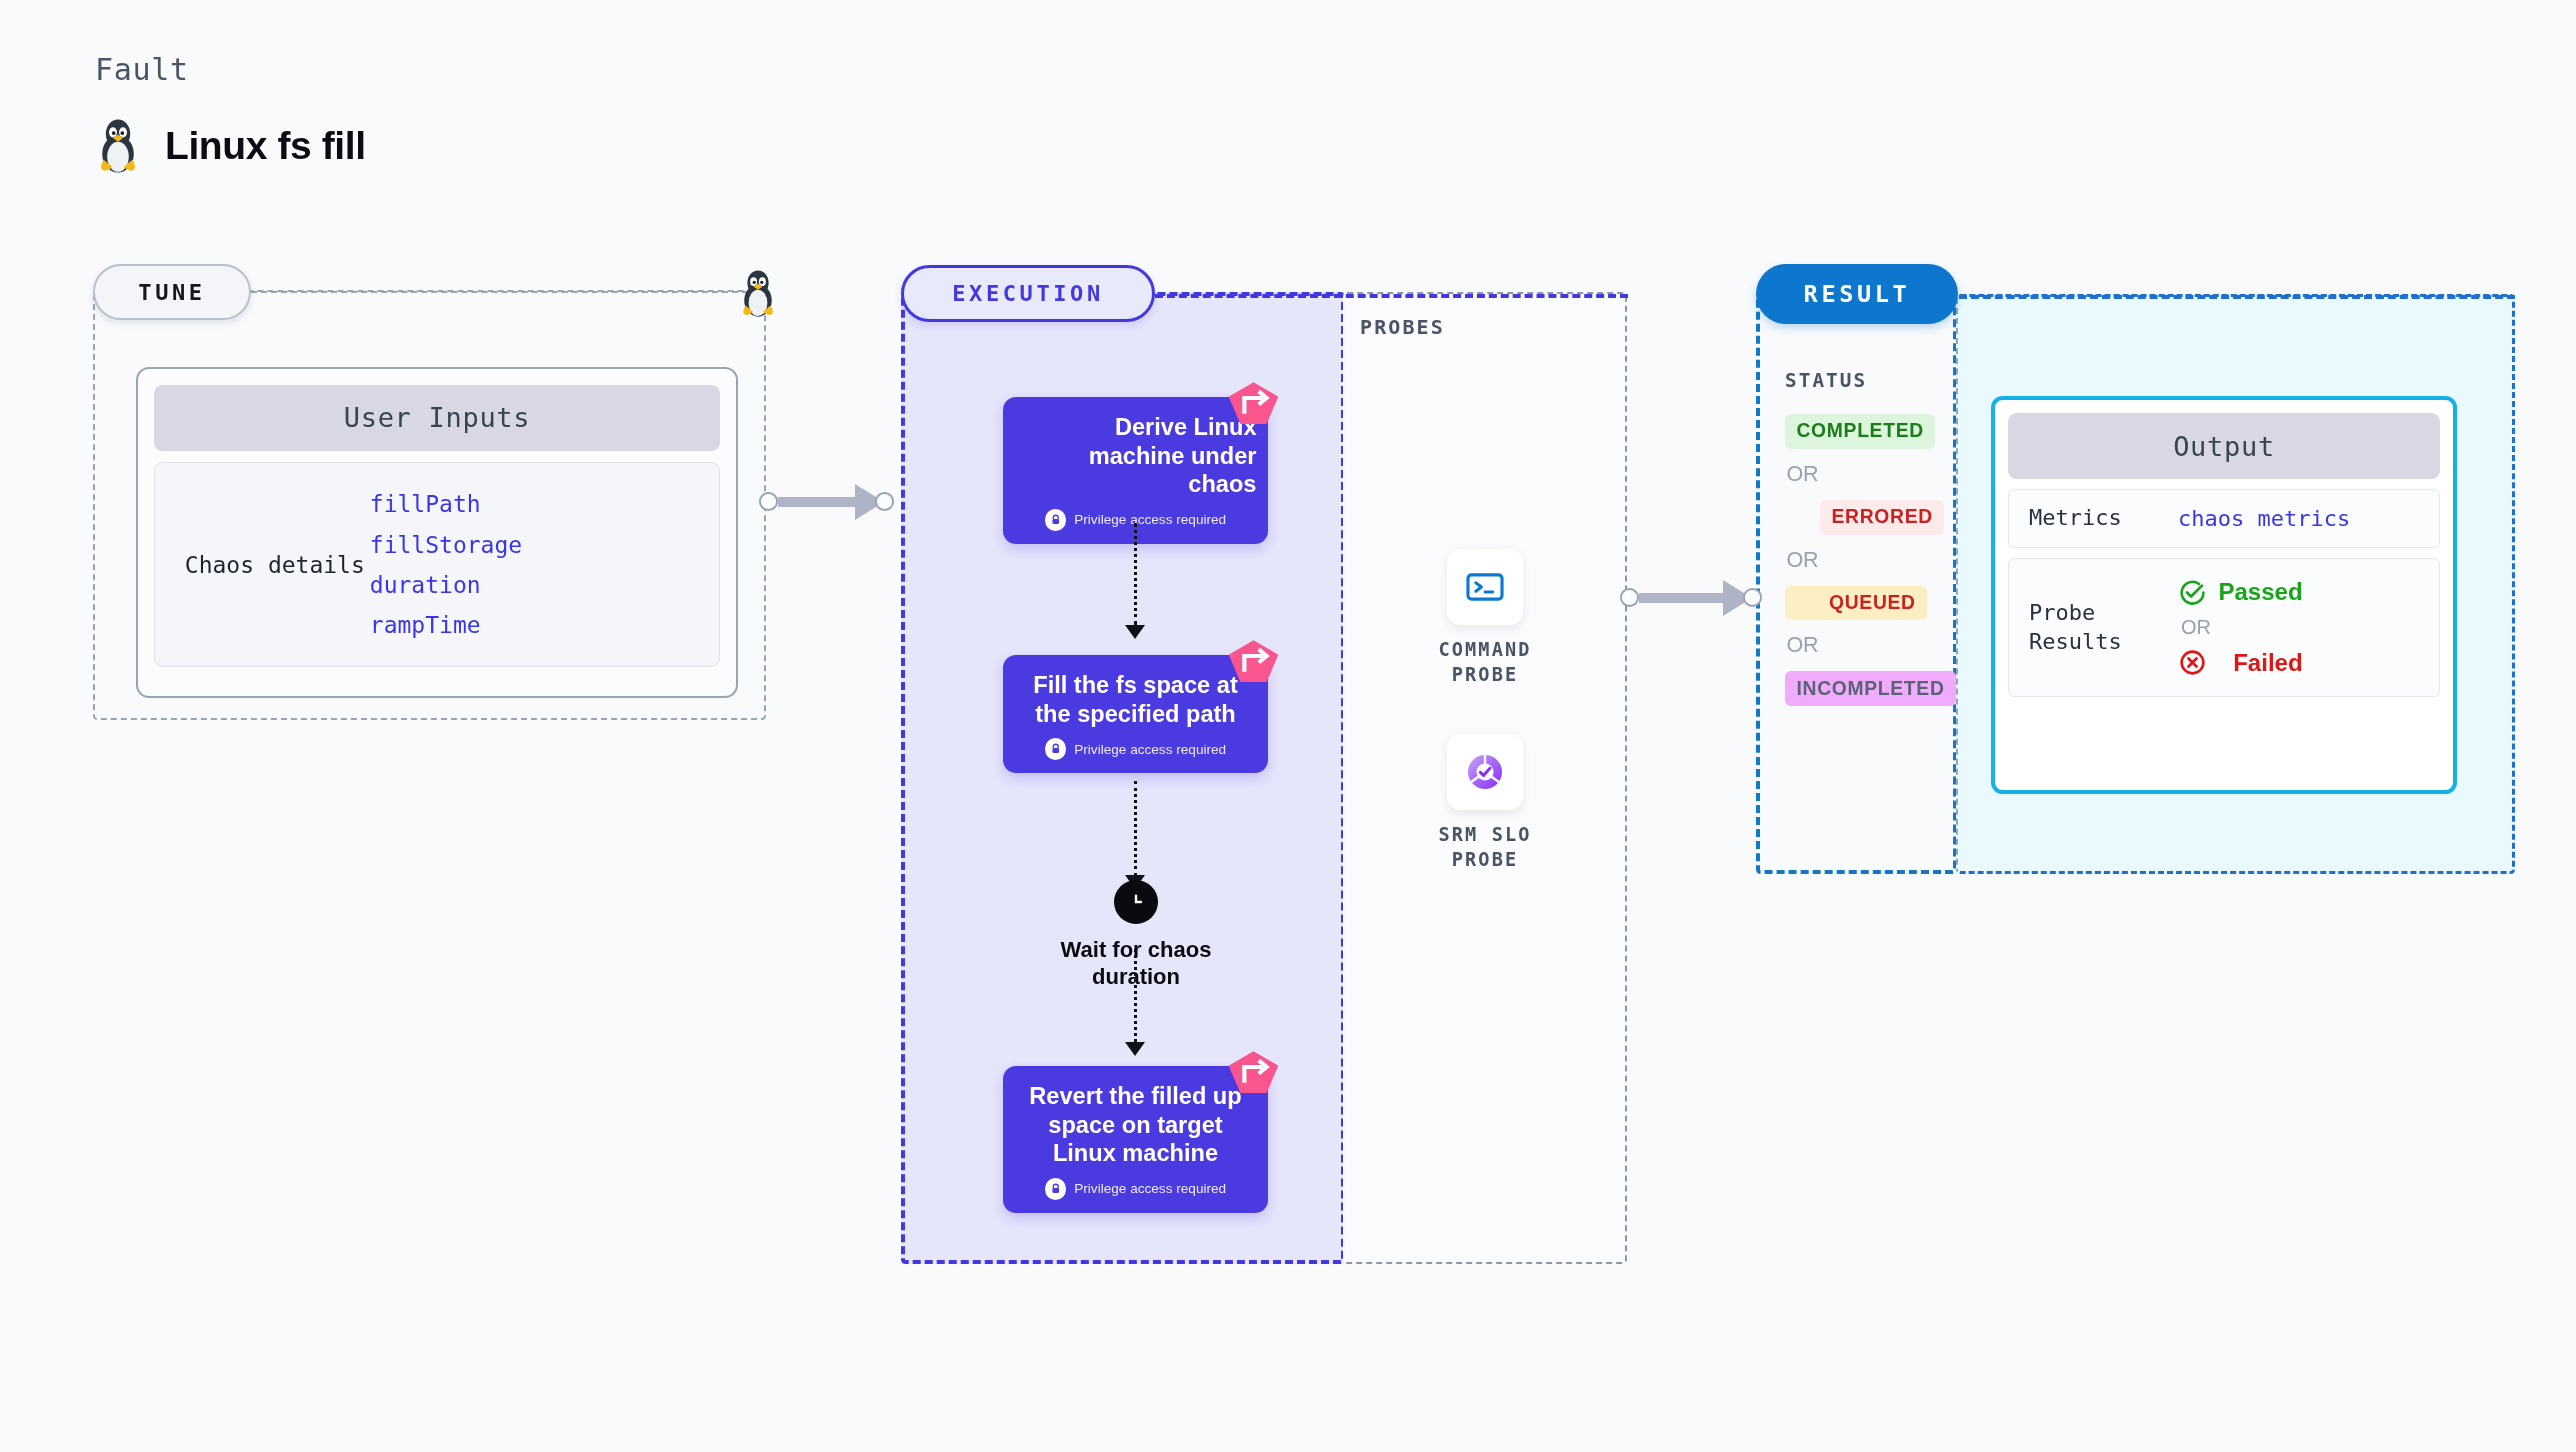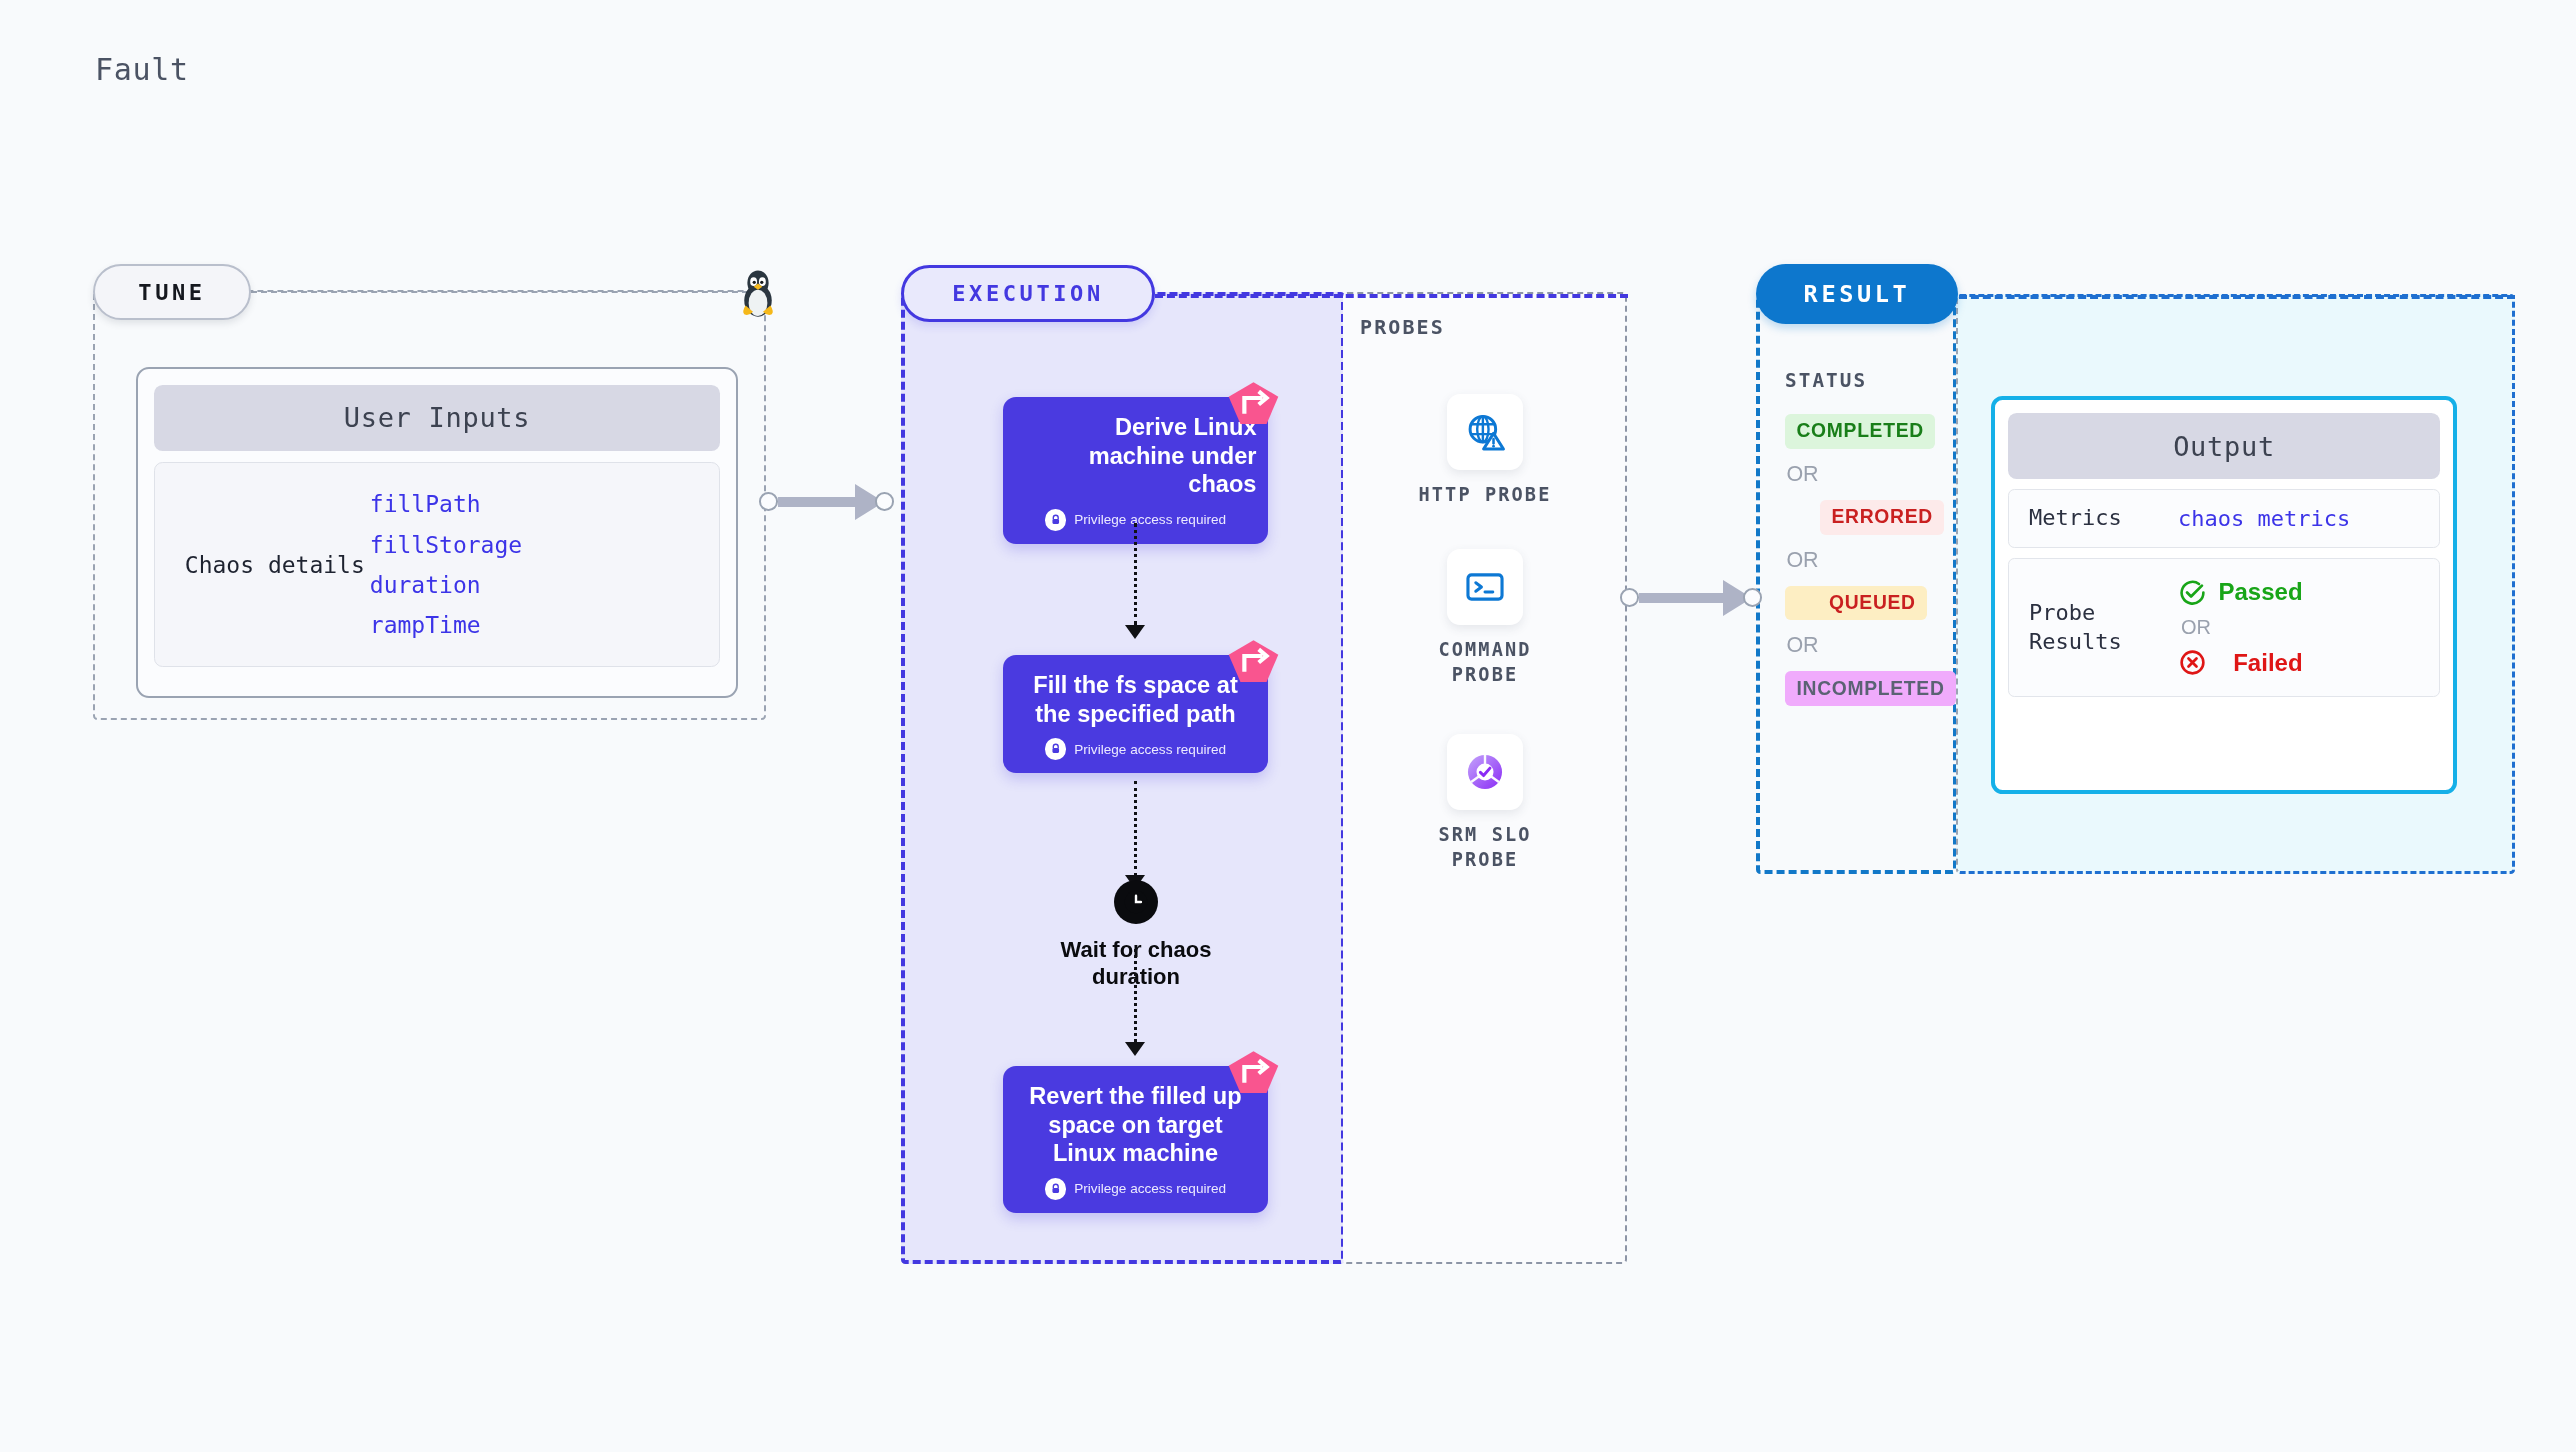--- a/index.html
+++ b/index.html
@@ -211,20 +211,37 @@
   .leader-tune   { left: 251px;  top: 291px; width: 507px;  border-color: #9aa3b2; }
   .leader-exec   { left: 1155px; top: 294px; width: 473px;  border-color: #4338e0; border-top-width: 4.3px; }
   .leader-result { left: 1959px; top: 295px; width: 556px;  border-color: #1f6fd0; border-top-width: 4.3px; }
 </style>
 </head>
 <body>
 
 <div id="canvas">
 
   <div class="fault-label">Fault</div>
+  <div class="title-row">
+    <span>
+      <svg class="tux" width="46" height="56" viewBox="0 0 64 78">
+        <ellipse cx="32" cy="22" rx="17" ry="20" fill="#2b3640"></ellipse>
+        <ellipse cx="32" cy="50" rx="22" ry="26" fill="#2b3640"></ellipse>
+        <ellipse cx="32" cy="54" rx="15" ry="21" fill="#eef2f3"></ellipse>
+        <ellipse cx="25" cy="20" rx="5.5" ry="7" fill="#fff"></ellipse>
+        <ellipse cx="39" cy="20" rx="5.5" ry="7" fill="#fff"></ellipse>
+        <circle cx="26" cy="21" r="2.6" fill="#15191c"></circle>
+        <circle cx="38" cy="21" r="2.6" fill="#15191c"></circle>
+        <path d="M25 28 l7 -5 l7 5 l-7 5 z" fill="#f5b81a"></path>
+        <path d="M12 58 q-6 10 -2 14 q6 4 14 -4 z" fill="#f5b81a"></path>
+        <path d="M52 58 q6 10 2 14 q-6 4 -14 -4 z" fill="#f5b81a"></path>
+      </svg>
+    </span>
+    <span class="title-text">Linux fs fill</span>
+  </div>
 
   <div class="region region-tune"></div>
   <div class="region region-exec"></div>
   <div class="region region-probes"></div>
   <div class="region region-result"></div>
   <div class="region region-output"></div>
 
   <div class="leader leader-tune"></div>
   <div class="leader leader-exec"></div>
   <div class="leader leader-result"></div>
@@ -342,34 +359,20 @@
           <path d="M4.6 7V5.2a3.4 3.4 0 016.8 0V7" stroke="#4a3ae0" stroke-width="1.9" fill="none"></path>
           <rect x="3.4" y="6.8" width="9.2" height="7" rx="1.6" fill="#4a3ae0"></rect>
         </svg>
       </span>
       <span>Privilege access required</span>
     </div>
   </div>
 
   <div class="probes-label">PROBES</div>
 
-  <div class="probe probe-1">
-    <div class="probe-icon">
-      <svg width="44" height="44" viewBox="0 0 62 62">
-        <circle cx="28" cy="27" r="18" fill="none" stroke="#0d78d4" stroke-width="4.2"></circle>
-        <ellipse cx="28" cy="27" rx="8" ry="18" fill="none" stroke="#0d78d4" stroke-width="3.4"></ellipse>
-        <path d="M11 20 H45 M11 34 H45" stroke="#0d78d4" stroke-width="3.4"></path>
-        <path d="M28 9 V45" stroke="#0d78d4" stroke-width="3.4"></path>
-        <path d="M43 33 L57 55 H29 Z" fill="#fff" stroke="#0d78d4" stroke-width="4.2" stroke-linejoin="round"></path>
-        <path d="M43 41 V47" stroke="#0d78d4" stroke-width="3.6" stroke-linecap="round"></path>
-        <circle cx="43" cy="51" r="1.9" fill="#0d78d4"></circle>
-      </svg>
-    </div>
-    <div class="probe-name">HTTP PROBE</div>
-  </div>
 
   <div class="probe probe-2">
     <div class="probe-icon">
       <svg width="44" height="44" viewBox="0 0 62 62">
         <rect x="7" y="14" width="48" height="34" rx="5" fill="none" stroke="#0d78d4" stroke-width="4.4"></rect>
         <path d="M18 25 L26 31 L18 37" fill="none" stroke="#0d78d4" stroke-width="4.2" stroke-linecap="round" stroke-linejoin="round"></path>
         <path d="M31 38 H42" stroke="#0d78d4" stroke-width="4.2" stroke-linecap="round"></path>
       </svg>
     </div>
     <div class="probe-name">COMMAND PROBE</div>

